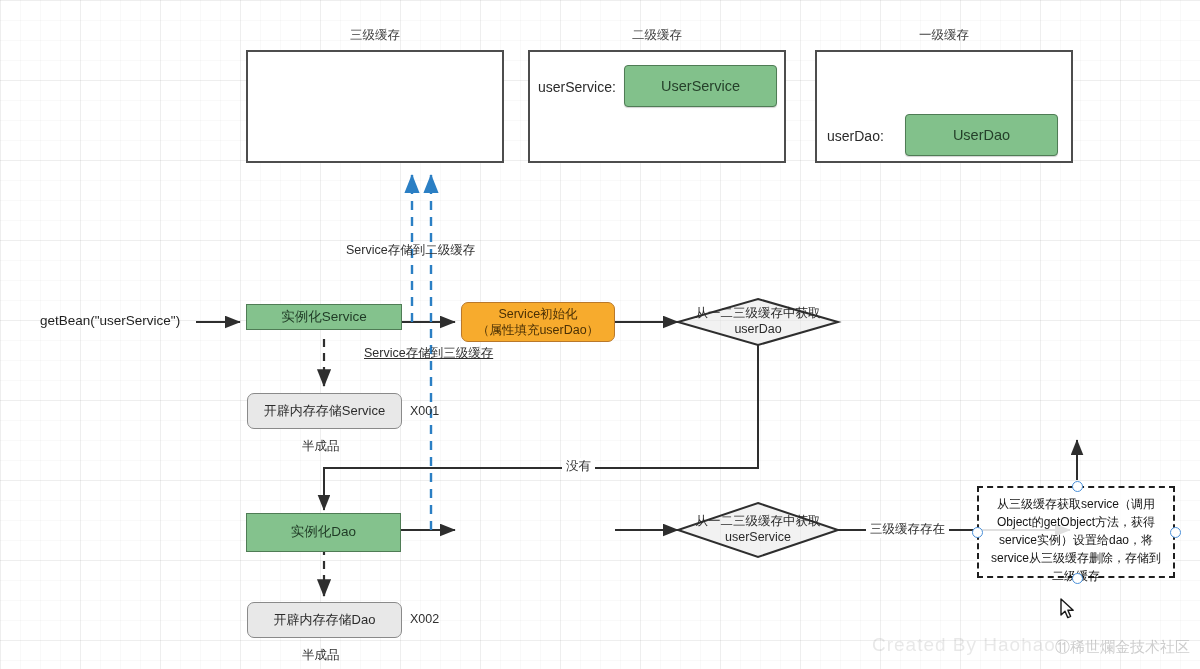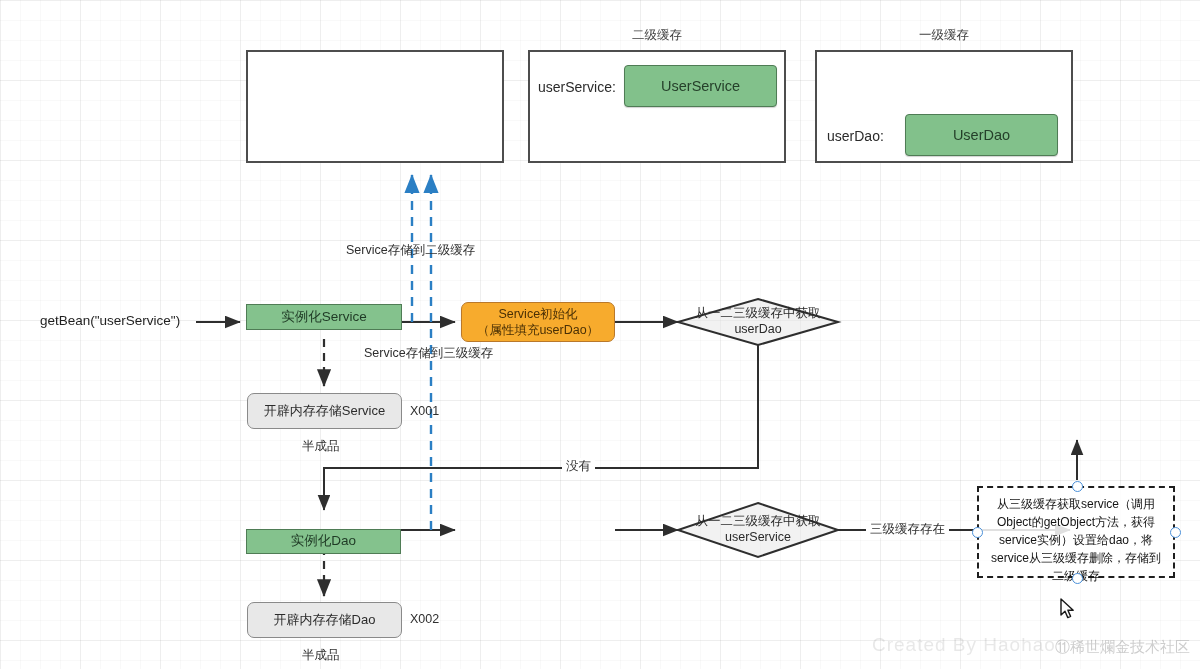--- a/index.html
+++ b/index.html
@@ -72,20 +72,21 @@
     white-space:nowrap;
   }
   svg.layer{position:absolute;left:0;top:0;width:1200px;height:669px;pointer-events:none;}
   .cursor{position:absolute;}
 </style>
 </head>
 <body>
 
 <div id="canvas">
 
+  <div class="abs cache-title" style="left:246px;top:27px;width:258px;">三级缓存</div>
   <div class="abs cache-box" style="left:246px;top:50px;width:258px;height:113px;"></div>
 
   <div class="abs cache-title" style="left:528px;top:27px;width:258px;">二级缓存</div>
   <div class="abs cache-box" style="left:528px;top:50px;width:258px;height:113px;"></div>
   <div class="abs slot-label" style="left:538px;top:79px;">userService:</div>
   <div class="abs bean" style="left:624px;top:65px;width:153px;height:42px;">UserService</div>
 
   <div class="abs cache-title" style="left:815px;top:27px;width:258px;">一级缓存</div>
   <div class="abs cache-box" style="left:815px;top:50px;width:258px;height:113px;"></div>
   <div class="abs slot-label" style="left:827px;top:128px;">userDao:</div>
@@ -157,29 +158,29 @@
     <span>
       <span>Service初始化</span><br>
       <span>（属性填充userDao）</span>
     </span>
   </div>
 
   <div class="abs node-gray" style="left:247px;top:393px;width:155px;height:36px;">开辟内存存储Service</div>
   <div class="abs small-label" style="left:410px;top:404px;">X001</div>
   <div class="abs small-label" style="left:302px;top:438px;">半成品</div>
 
-  <div class="abs node-green" style="left:246px;top:513px;width:155px;height:25px;margin-top:16px;">实例化Dao</div>
+  <div class="abs node-green" style="left:246px;top:513px;width:155px;height:39px;">实例化Dao</div>
 
 
   <div class="abs node-gray" style="left:247px;top:602px;width:155px;height:36px;">开辟内存存储Dao</div>
   <div class="abs small-label" style="left:410px;top:612px;">X002</div>
   <div class="abs small-label" style="left:302px;top:647px;">半成品</div>
 
   <div class="abs edge-label" style="left:346px;top:242px;">Service存储到二级缓存</div>
-  <div class="abs edge-label" style="left:364px;top:345px;">Service存储到三级缓存</div>
+  <div class="abs edge-label" style="left:364px;top:345px;text-decoration:underline;">Service存储到三级缓存</div>
   <div class="abs edge-label" style="left:562px;top:458px;background:#fff;padding:0 4px;">
     <span>没有</span>
   </div>
   <div class="abs edge-label" style="left:866px;top:521px;background:#fff;padding:0 4px;">
     <span>三级缓存存在</span>
   </div>
 
 
   <div class="abs note" style="left:977px;top:486px;width:198px;height:92px;">从三级缓存获取service（调用Object的getObject方法，获得service实例）设置给dao，将service从三级缓存删除，存储到二级缓存</div>
   <div class="handle" style="left:1072px;top:481px;"></div>

